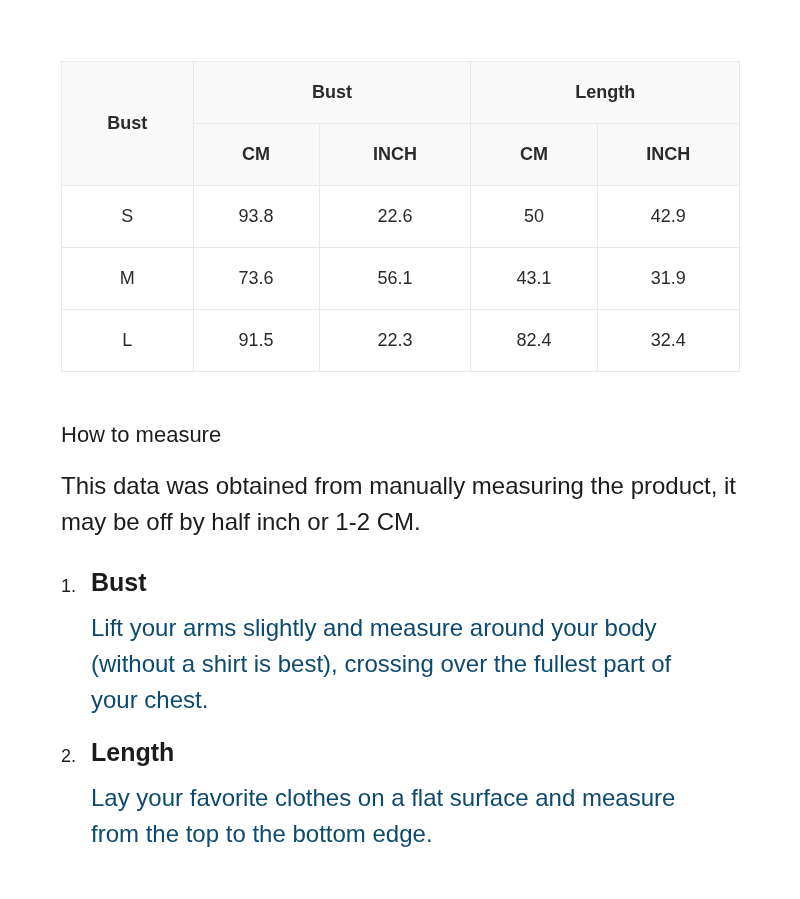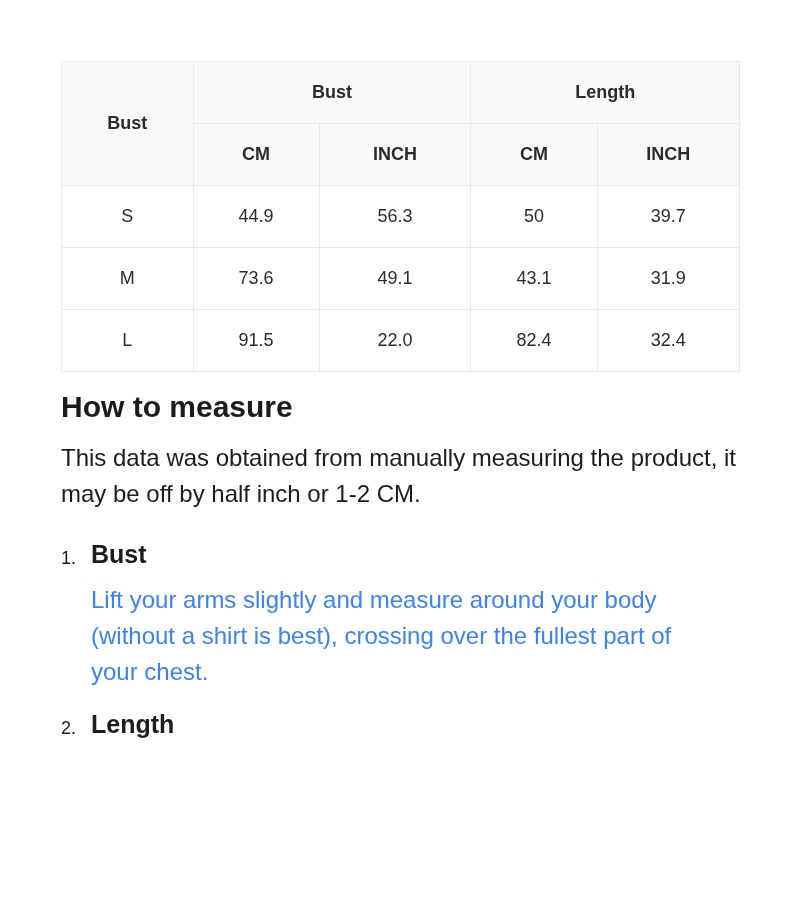--- a/index.html
+++ b/index.html
@@ -37,24 +37,24 @@
     color: #2b2b2b;
   }
   .size-table td {
     background: #ffffff;
     font-weight: 400;
     color: #2b2b2b;
   }
 
   
   .htm-title {
-    margin: 16px 0 0 0;
-    font-size: 30px;
+    margin: 44px 0 0 0;
+    font-size: 22px;
     line-height: 38px;
-    font-weight: 700;
+    font-weight: 400;
     color: #1c1c1c;
   }
   .htm-intro {
     margin: 14px 0 0 0;
     font-size: 24px;
     line-height: 36px;
     color: #1c1c1c;
   }
   ol.measure-list {
     list-style: none;
@@ -80,21 +80,21 @@
     font-size: 25px;
     line-height: 32px;
     font-weight: 700;
     color: #1c1c1c;
   }
   .li-desc {
     margin: 12px 0 0 0;
     max-width: 630px;
     font-size: 24px;
     line-height: 36px;
-    color: #3b82f6;
+    color: #0c4a6e;
   }
 </style>
 </head>
 <body>
 
 <div class="page">
 
   <table class="size-table">
     <colgroup>
       <col style="width:19.4%">
@@ -112,36 +112,36 @@
       <tr>
         <th>CM</th>
         <th>INCH</th>
         <th>CM</th>
         <th>INCH</th>
       </tr>
     </thead>
     <tbody>
       <tr>
         <td>S</td>
-        <td>44.9</td>
-        <td>56.3</td>
+        <td>93.8</td>
+        <td>22.6</td>
         <td>50</td>
-        <td>39.7</td>
+        <td>42.9</td>
       </tr>
       <tr>
         <td>M</td>
         <td>73.6</td>
-        <td>49.1</td>
+        <td>56.1</td>
         <td>43.1</td>
         <td>31.9</td>
       </tr>
       <tr>
         <td>L</td>
         <td>91.5</td>
-        <td>22.0</td>
+        <td>22.3</td>
         <td>82.4</td>
         <td>32.4</td>
       </tr>
     </tbody>
   </table>
 
   <h2 class="htm-title">How to measure</h2>
 
   <p class="htm-intro">This data was obtained from manually measuring the product, it may be off by half inch or 1-2 CM.</p>
 
@@ -151,16 +151,17 @@
       <div class="li-head">
         <span class="li-term">Bust</span>
       </div>
       <p class="li-desc">Lift your arms slightly and measure around your body (without a shirt is best), crossing over the fullest part of your chest.</p>
     </li>
     <li>
       <span class="li-num">2.</span>
       <div class="li-head">
         <span class="li-term">Length</span>
       </div>
+      <p class="li-desc">Lay your favorite clothes on a flat surface and measure from the top to the bottom edge.</p>
     </li>
   </ol>
 
 </div>
 
 </body></html>

